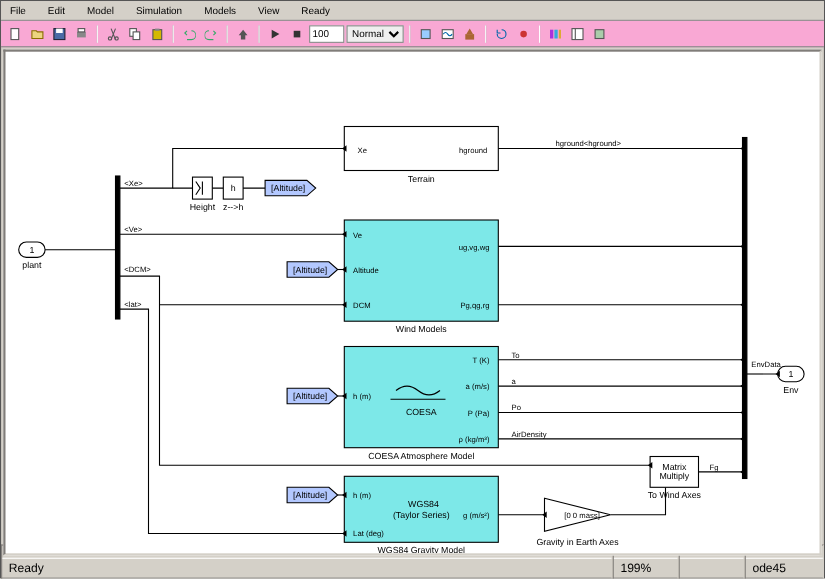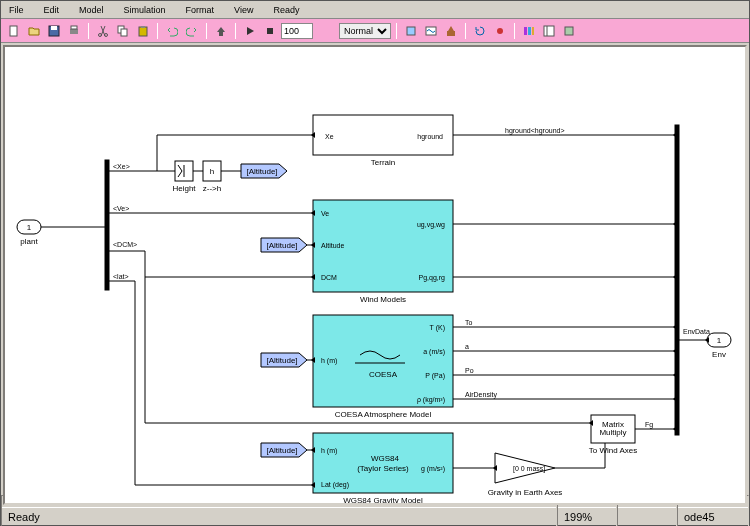--- a/index.html
+++ b/index.html
@@ -10,21 +10,21 @@
 .titlebar .title { flex: 1; font-weight: bold; font-size: 10px; }
 .winbtns { display: flex; gap: 1px; }
 .winbtn { width: 16px; height: 14px; background: #d4d0c8; border: 1px solid #fff; border-right-color: #555; border-bottom-color: #555; font-size: 9px; text-align: center; line-height: 12px; cursor: pointer; }
 .menubar { background: #d4d0c8; height: 18px; display: flex; align-items: center; padding: 0 4px; gap: 12px; border-bottom: 1px solid #888; }
 .menuitem { cursor: pointer; padding: 1px 4px; }
 .toolbar { background: #f9a8d4; height: 24px; display: flex; align-items: center; padding: 0 4px; gap: 2px; border-bottom: 1px solid #888; }
 .tbtn { width: 18px; height: 18px; border: 1px solid transparent; display: flex; align-items: center; justify-content: center; cursor: pointer; }
 .tbtn svg { width: 12px; height: 12px; }
 .tsep { width: 1px; height: 16px; background: #888; margin: 0 3px; border-right: 1px solid #fff; }
 .tinput { width: 32px; height: 16px; font-size: 9px; padding: 0 2px; border: 1px solid #888; }
-.tselect { height: 16px; font-size: 9px; border: 1px solid #888; margin-left: 24px; }
+.tselect { height: 16px; font-size: 9px; border: 1px solid #888; }
 .canvas { flex: 1; background: #fff; overflow: hidden; position: relative; margin: 2px; border: 2px inset #d4d0c8; }
 .canvas svg { width: 100%; height: 100%; }
 .statusbar { height: 18px; background: #d4d0c8; display: flex; align-items: center; border-top: 1px solid #fff; }
 .statuscell { border: 1px inset #d4d0c8; padding: 15px 6px; font-size: 11px; }
 .statuscell.flex { flex: 1; }
 .block-cyan { fill: #7de8e8; stroke: #000; stroke-width: 1; }
 .block-white { fill: #fff; stroke: #000; stroke-width: 1; }
 .block-label { font-size: 8px; font-family: Arial; text-anchor: middle; }
 .port-label { font-size: 7px; font-family: Arial; }
 .tag { fill: #b3c8ff; stroke: #000; stroke-width: 1; }
@@ -34,21 +34,21 @@
 </head>
 <body>
 
 <div class="window">
 
   <div class="menubar">
     <span class="menuitem">File</span>
     <span class="menuitem">Edit</span>
     <span class="menuitem">Model</span>
     <span class="menuitem">Simulation</span>
-    <span class="menuitem">Format</span>
+    <span class="menuitem">Models</span>
     <span class="menuitem">View</span>
     <span class="menuitem">Ready</span>
   </div>
 
   <div class="toolbar">
     <div class="tbtn">
         <svg viewBox="0 0 12 12">
           <rect x="2" y="1" width="7" height="10" fill="#fff" stroke="#555"></rect>
         </svg>
       </div>

